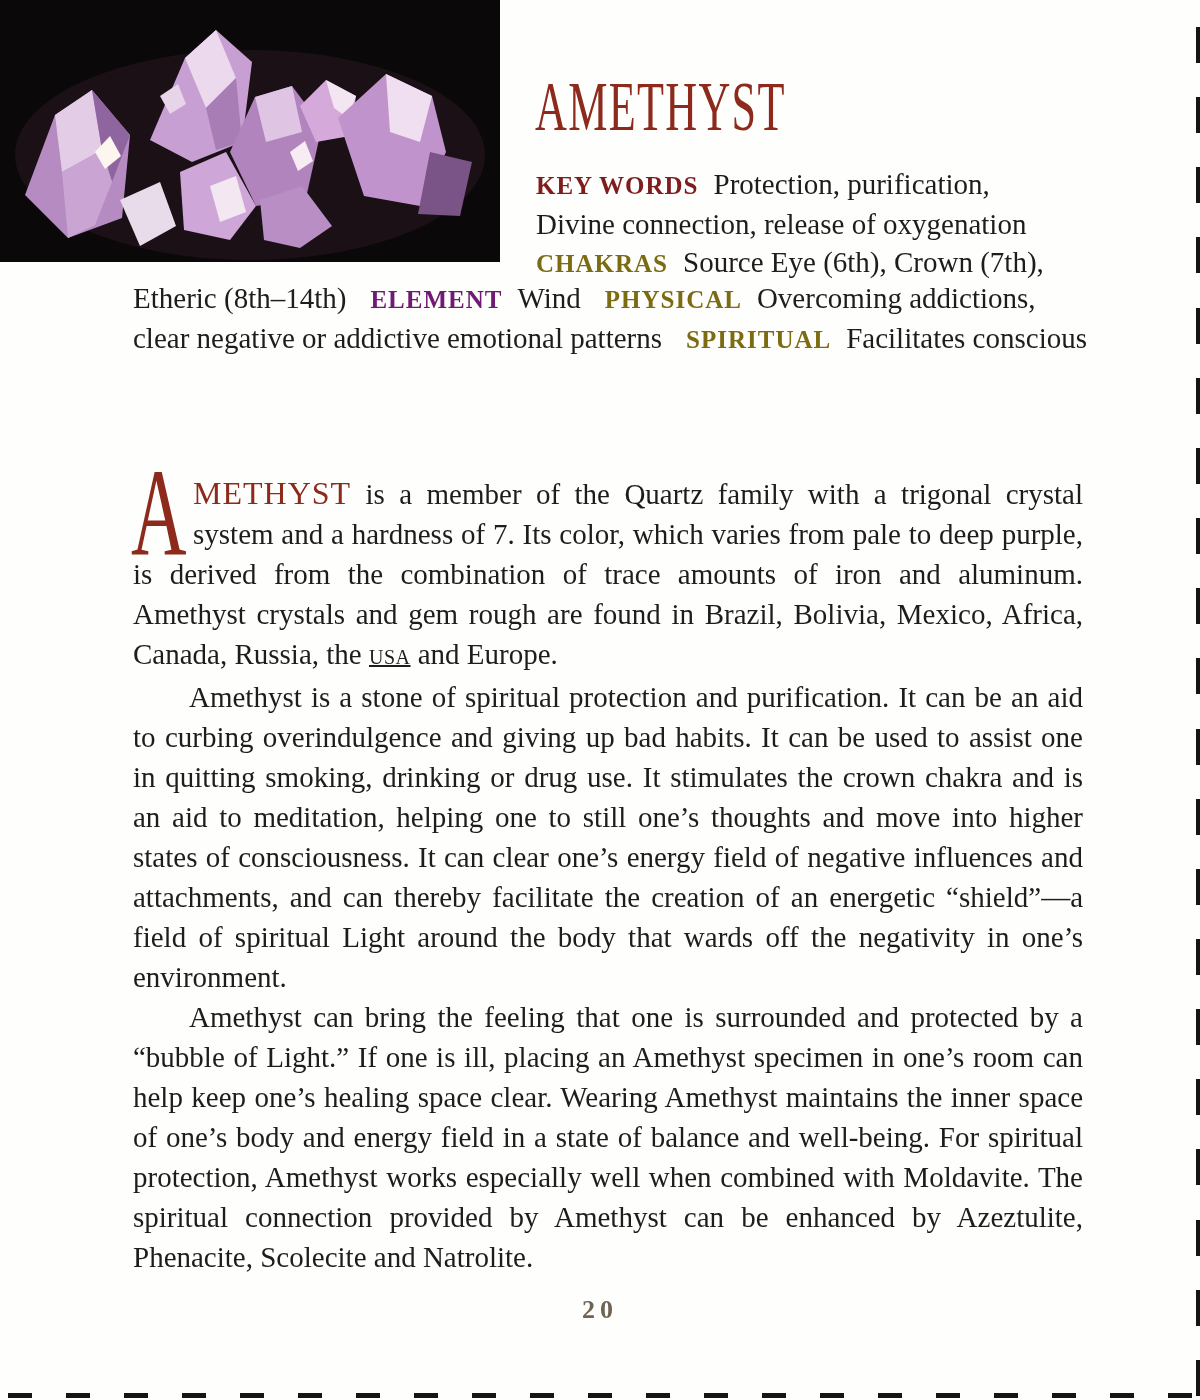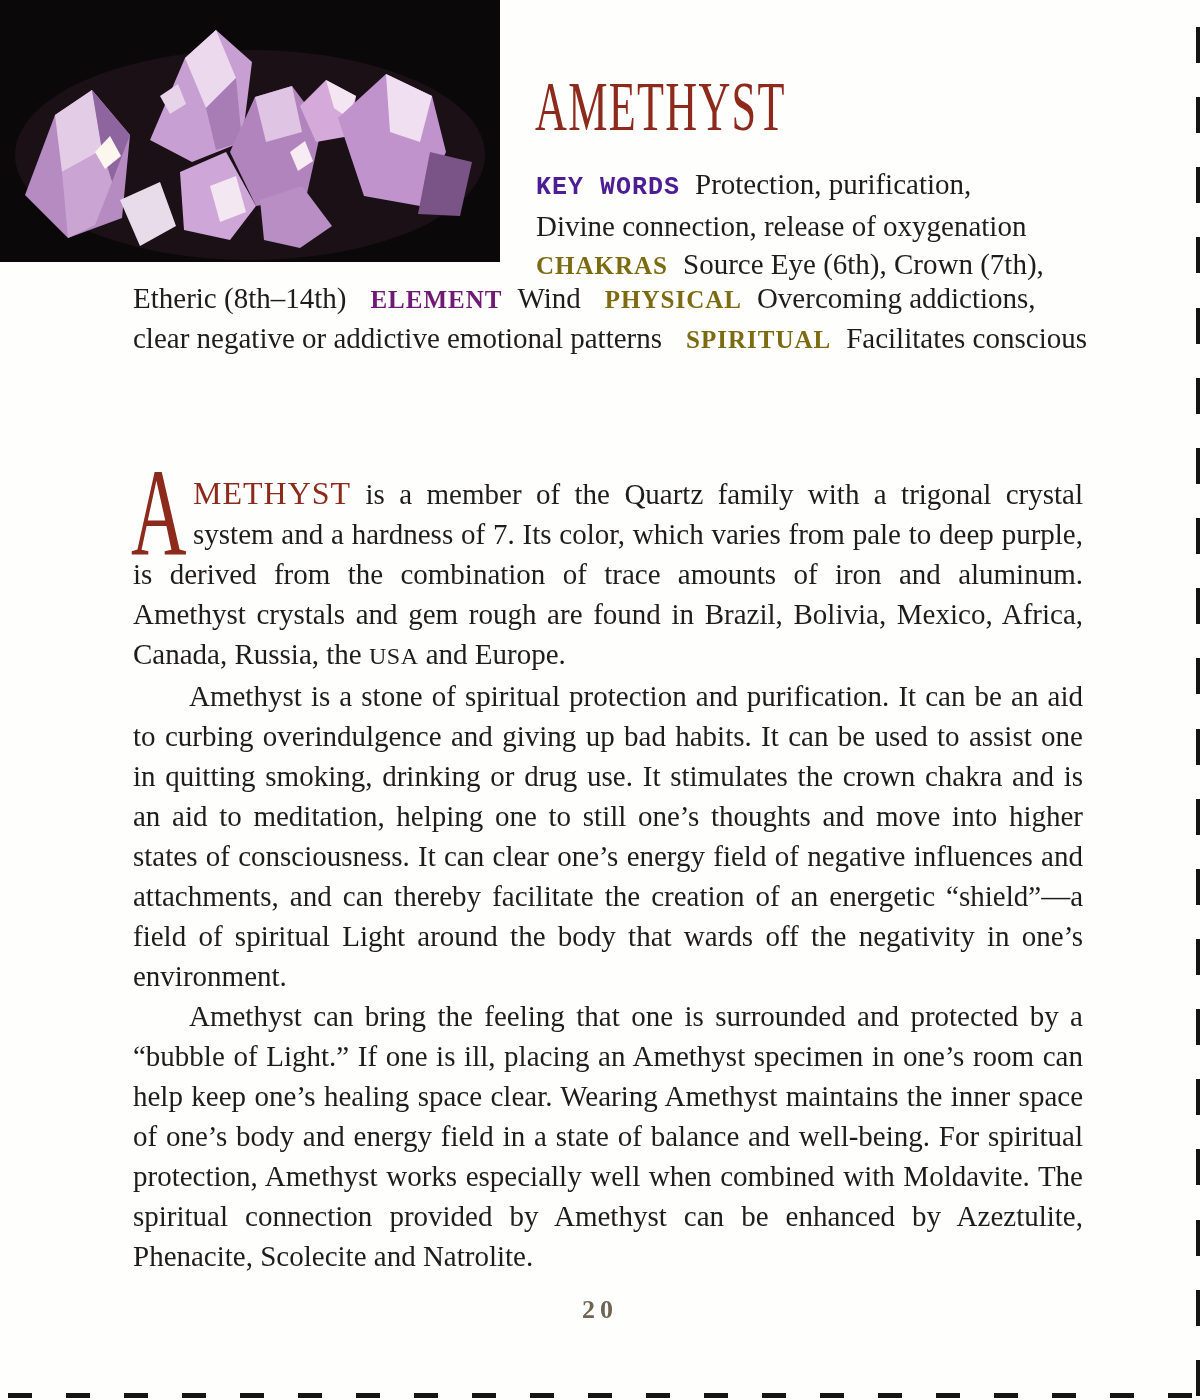--- a/index.html
+++ b/index.html
@@ -28,21 +28,21 @@
     font-size:29px;line-height:40px;text-align:justify;
   }
   .article p{margin:0;}
   .article p.indent{text-indent:56px;}
   .dropcap-spacer{float:left;width:60px;height:80px;}
   .dropcap{
     position:absolute;left:131px;top:452px;font-size:124px;line-height:1;
     transform:scaleX(0.62);transform-origin:left top;
   }
   .redcaps{font-size:32px;letter-spacing:1px;}
-  .smallcaps{font-size:24px;letter-spacing:0.5px;}
+  .smallcaps{font-size:20px;letter-spacing:0.5px;text-decoration:underline;}
   .pageno{
     position:absolute;left:0;top:1295px;width:1200px;text-align:center;
     font-weight:700;font-size:26px;letter-spacing:5px;
   }
   .mark-v{position:absolute;width:4px;height:36px;left:1196px;background:#151515;}
   .mark-h{position:absolute;width:24px;height:5px;top:1393px;background:#151515;}
 </style>
 </head>
 <body>
 
@@ -77,21 +77,21 @@
 
     <polygon points="95,152 110,136 121,156 105,169" fill="#fdf6ef"></polygon>
     <polygon points="290,152 305,141 313,161 298,171" fill="#f7ecf4"></polygon>
     <polygon points="160,96 178,84 186,104 170,114" fill="#e7d4e9"></polygon>
   </svg>
 </div>
 
 <h1 class="title" style="color: rgb(141, 42, 27);">AMETHYST</h1>
 
 <div class="kw-block kw-right">
-    <div class="kw-line"><span class="kw-label" style="color: #4c1d95; font-family: Liberation Mono, monospace;">KEY WORDS</span><span class="kw-text">Protection, purification,</span></div>
+    <div class="kw-line"><span class="kw-label" style="color: #7f1d1d;">KEY WORDS</span><span class="kw-text">Protection, purification,</span></div>
     <div class="kw-line"><span class="kw-text">Divine connection, release of oxygenation</span></div>
     <div class="kw-line"><span class="kw-label" style="color: rgb(124, 107, 17);">CHAKRAS</span><span class="kw-text">Source Eye (6th), Crown (7th),</span></div>
   </div>
 
 <div class="kw-block kw-full">
     <div class="kw-line"><span class="kw-text">Etheric (8th–14th)</span><span class="kw-label" style="color: #701a75;">ELEMENT</span><span class="kw-text">Wind</span><span class="kw-label" style="color: rgb(124, 107, 17);">PHYSICAL</span><span class="kw-text">Overcoming addictions,</span></div>
     <div class="kw-line"><span class="kw-text">clear negative or addictive emotional patterns</span><span class="kw-label" style="color: rgb(124, 107, 17);">SPIRITUAL</span><span class="kw-text">Facilitates conscious</span></div>
   </div>
 
 <span class="dropcap" style="color: rgb(141, 42, 27);">A</span>

